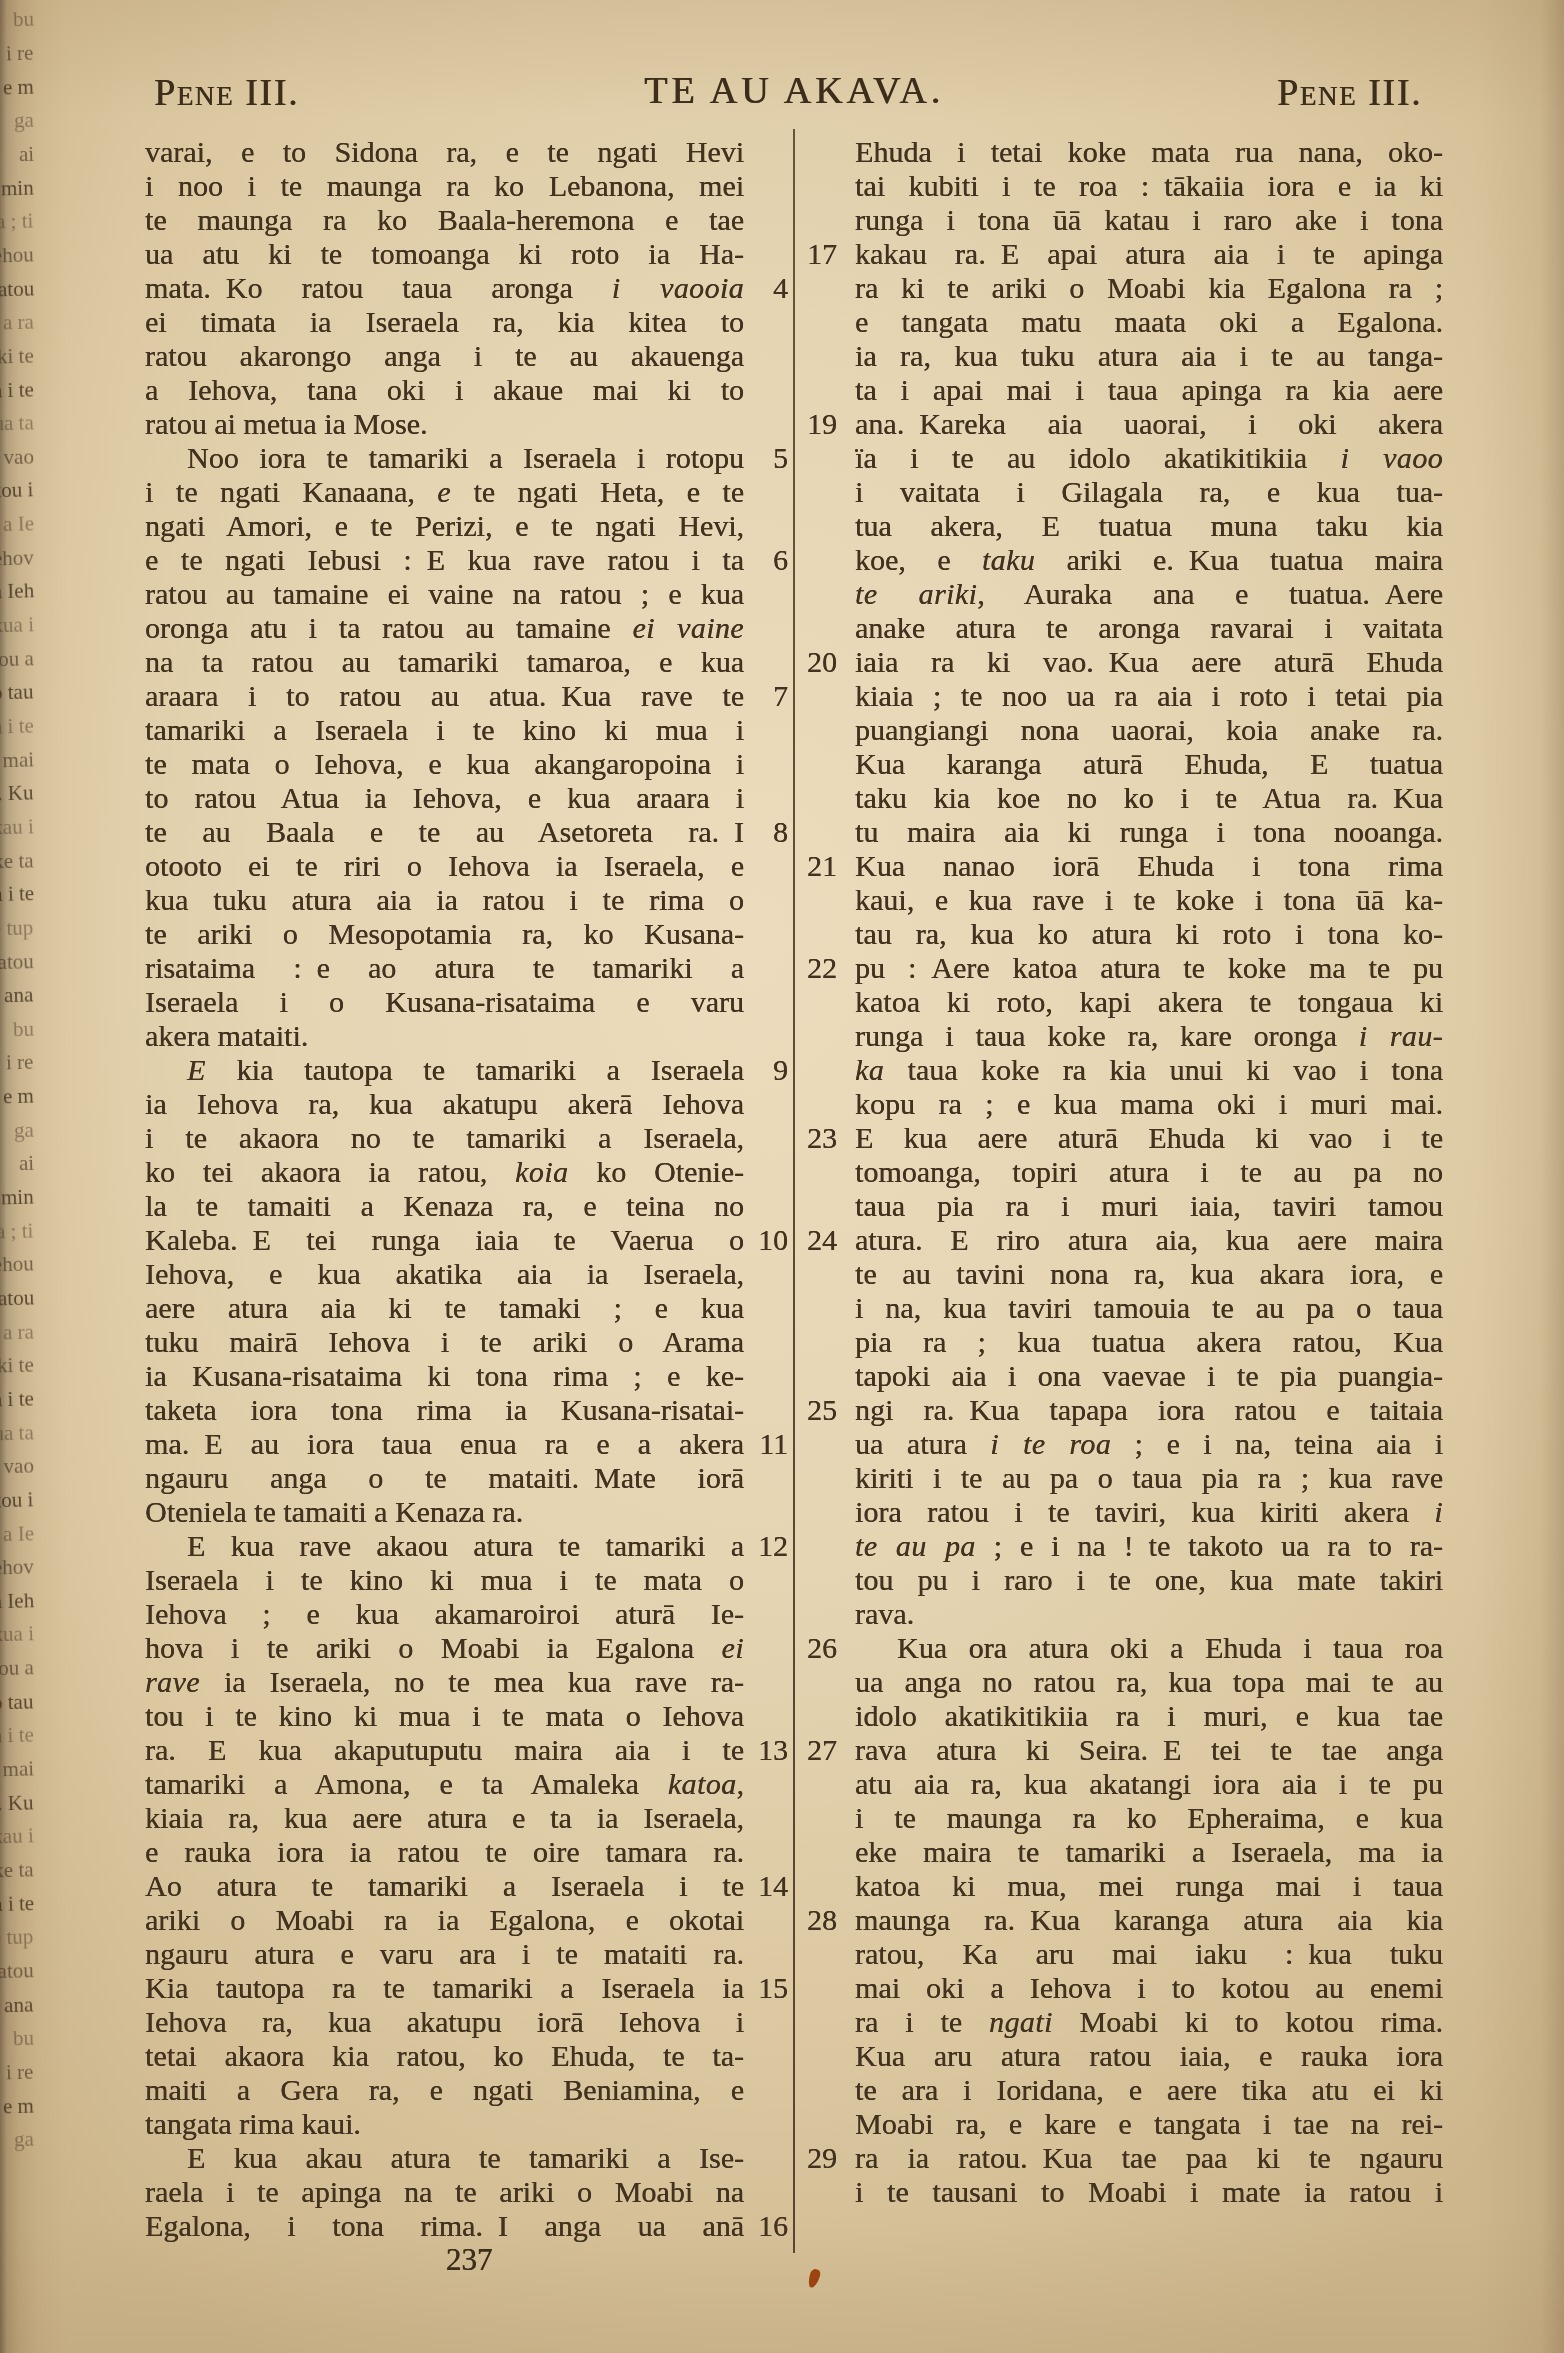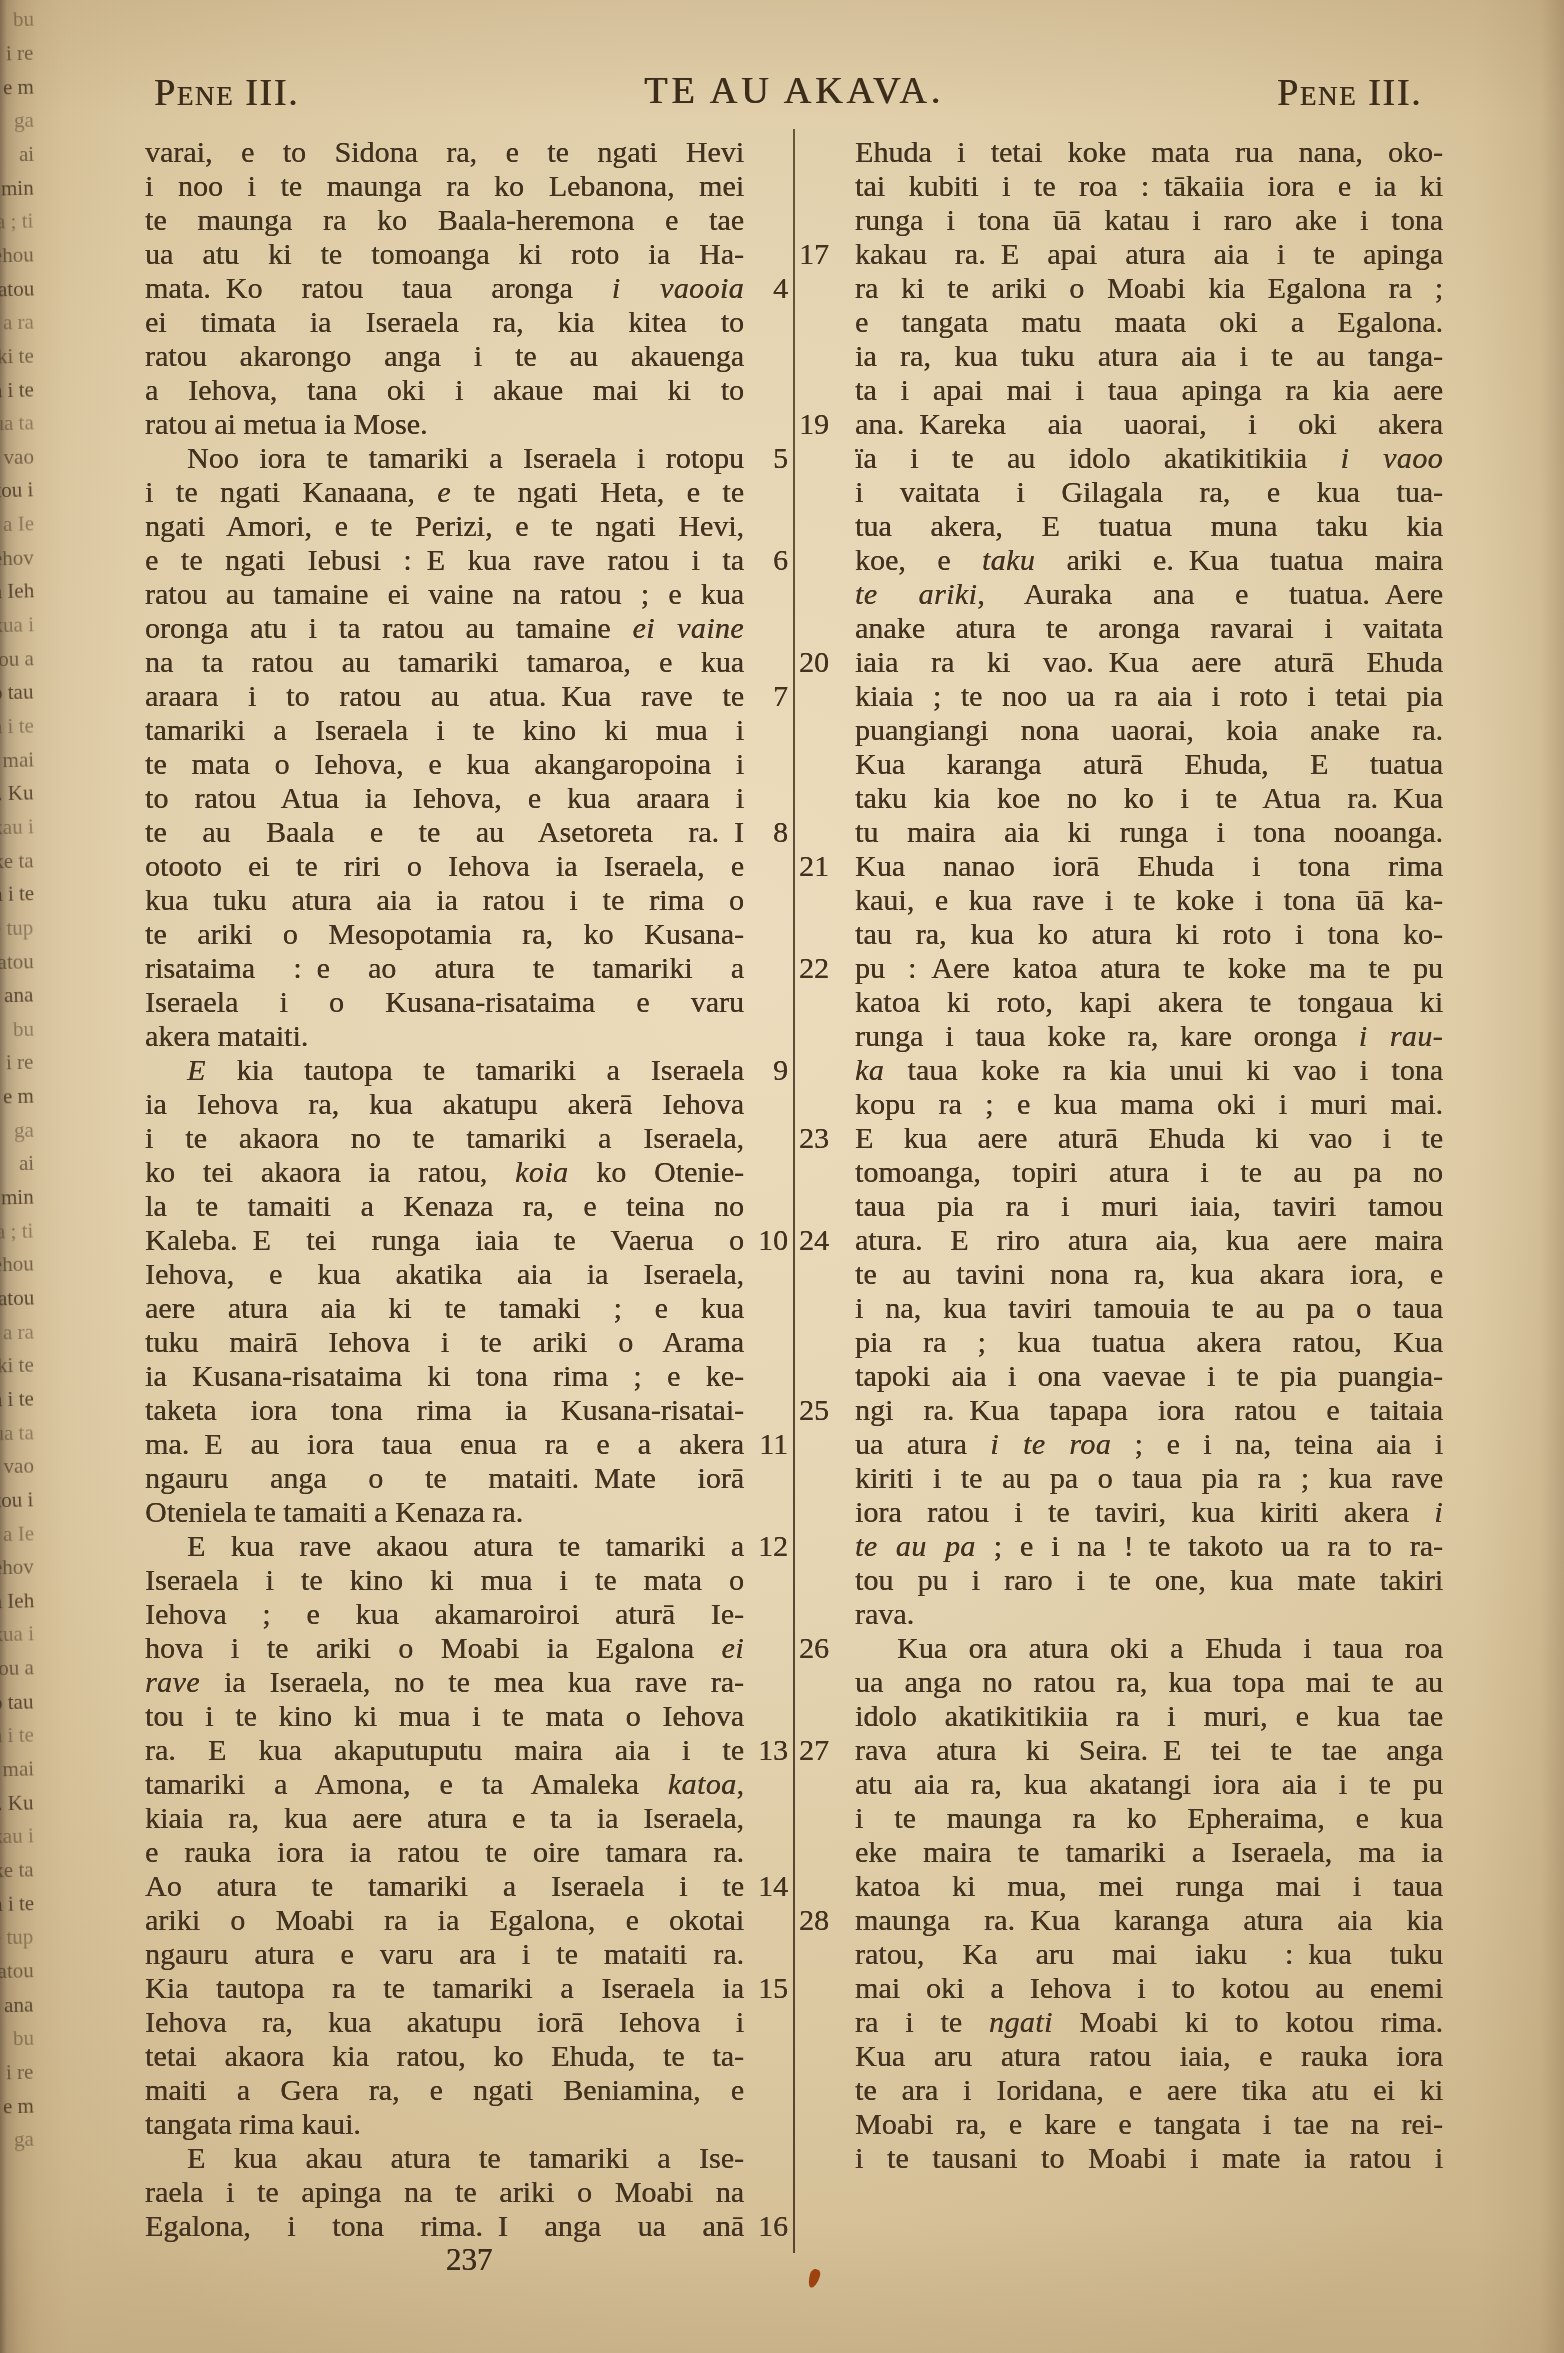--- a/index.html
+++ b/index.html
@@ -35,21 +35,21 @@
     text-shadow:0.3px 0 0 currentColor;
   }
   .short .ltxt{text-align-last:left;}
   .ind .ltxt{text-indent:42px;}
   .ltxt i{font-style:italic;letter-spacing:0.4px;}
   .vnum{
     position:absolute;top:0;height:34px;line-height:34px;font-size:30px;
     text-align:right;text-shadow:0.3px 0 0 currentColor;
   }
   #col-left .vnum{left:100%;width:44px;}
-  #col-right .vnum{right:100%;width:44px;margin-right:26px;}
+  #col-right .vnum{right:100%;width:44px;margin-right:18px;}
   #rule{
     position:absolute;left:793px;top:129px;width:2.3px;height:2124px;
     background:linear-gradient(180deg,#6a5539 0%,#5d4931 55%,#584430 100%);
   }
   #pagenum{
     position:absolute;top:2243px;left:469px;transform:translateX(-50%);
     font-size:31px;line-height:34px;text-shadow:0.4px 0 0 currentColor;color:#3d2d1b;
   }
   #gutter{
     position:absolute;left:0;top:0;width:36px;height:2269px;overflow:hidden;
@@ -526,20 +526,24 @@
       <div class="line">
         <span class="ltxt"><span>Kua aru atura ratou iaia, e rauka iora</span></span>
       </div>
       <div class="line">
         <span class="ltxt"><span>te ara i Ioridana, e aere tika atu ei ki</span></span>
       </div>
       <div class="line">
         <span class="ltxt"><span>Moabi ra, e kare e tangata i tae na rei-</span></span>
       </div>
       <div class="line">
+        <span class="vnum">29</span>
+        <span class="ltxt"><span>ra ia ratou. Kua tae paa ki te ngauru</span></span>
+      </div>
+      <div class="line">
         <span class="ltxt"><span>i te tausani to Moabi i mate ia ratou i</span></span>
       </div>
     </div>
 
   <div id="pagenum">237</div>
 
   <div id="ink-mark"></div>
 </div>
 
 

